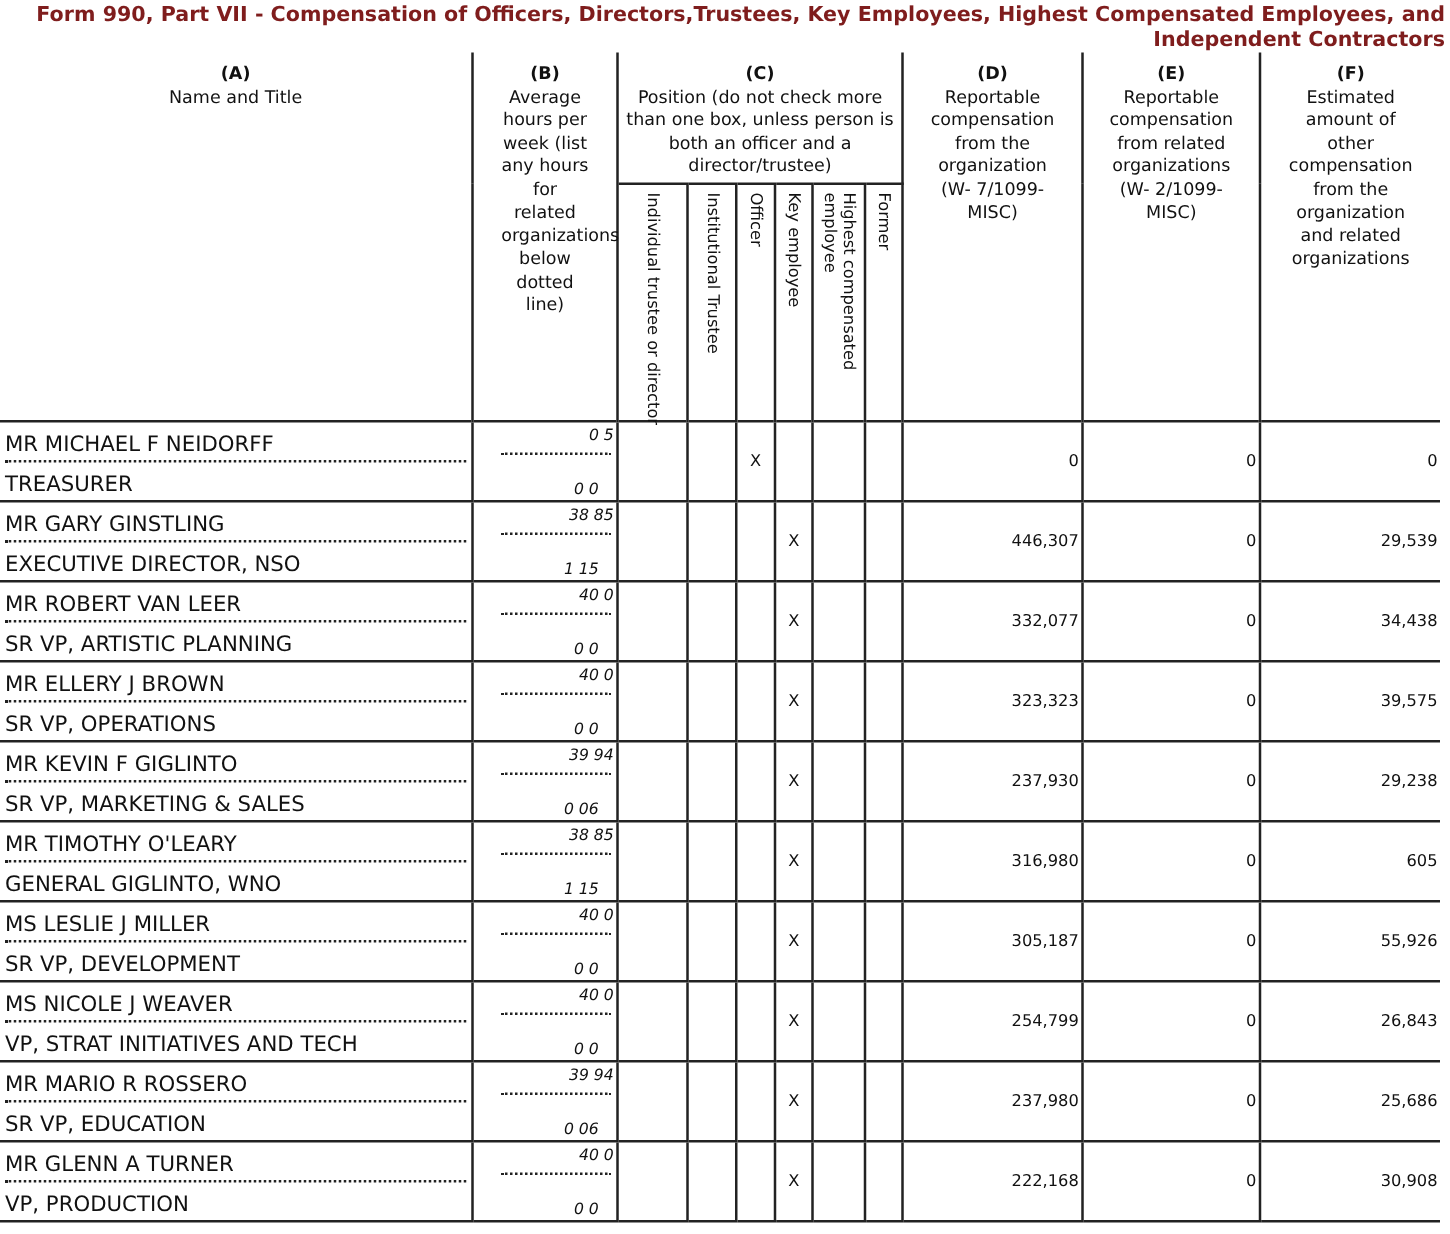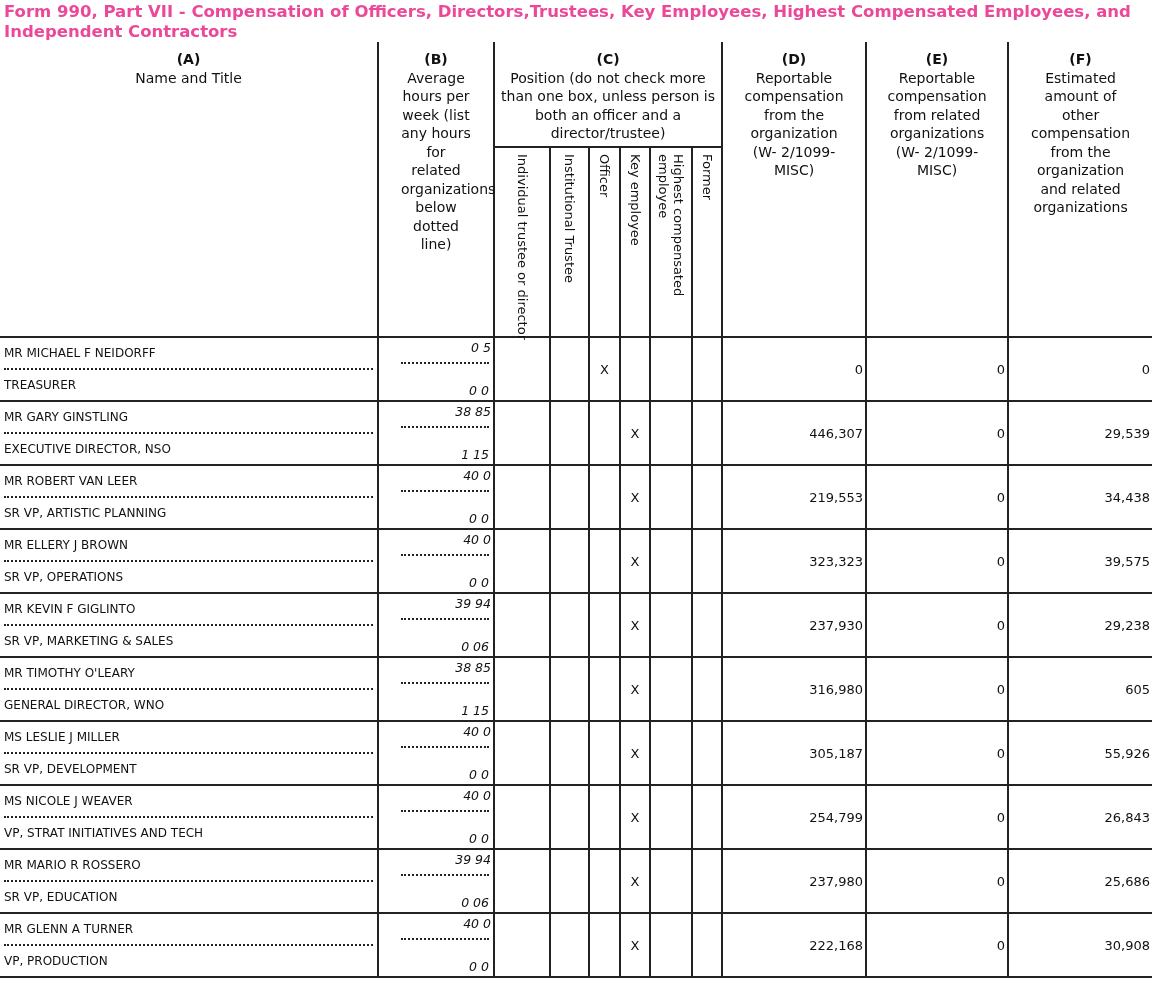--- a/index.html
+++ b/index.html
@@ -1,45 +1,45 @@
 <!DOCTYPE html>
 <html><head>
 <meta charset="utf-8">
 <style>
   html, body { margin: 0; padding: 0; background: #ffffff; }
   body { width: 1160px; height: 987px; overflow: hidden; position: relative;
          font-family: "DejaVu Sans", sans-serif; color: #111; }
   .title { position: absolute; left: 4px; top: 2px; width: 1152px;
-           font-weight: bold; font-size: 16.5px; line-height: 20px; color: #ec4899; }
+           font-weight: bold; font-size: 16.5px; line-height: 20px; color: #7f1d1d; text-align: right; }
   table.form { position: absolute; left: 0; top: 42px; border-collapse: collapse;
                table-layout: fixed; width: 1152px; }
   table.form td, table.form th { padding: 0; vertical-align: top; font-weight: normal; }
   .hdr { font-size: 14px; line-height: 18.5px; text-align: center; }
   .hdr b { font-weight: bold; display: block; font-size: 14px; }
   .bl { border-left: 2px solid #222; }
   .bt { border-top: 2px solid #222; }
   .bb { border-bottom: 2px solid #222; }
   .hA { padding-top: 8px !important; }
   .hB { padding-top: 8px !important; }
   .hC-top { padding-top: 8px !important; height: 96px; }
   .sub { height: 188px; position: relative; }
   .sub .vt { position: absolute; top: 6px; left: 50%;
              writing-mode: vertical-rl; transform: translateX(-50%);
              font-size: 13px; line-height: 15px; white-space: nowrap; text-align: left; }
   tr.row td { height: 62px; border-bottom: 2px solid #222; }
-  .namecell { position: relative; font-size: 12px; }
+  .namecell { position: relative; font-size: 17px; }
   .namecell .nm { position: absolute; left: 4px; top: 8px; }
   .namecell .dots { position: absolute; left: 4px; right: 4px; top: 30px;
                     border-top: 2px dotted #222; }
   .namecell .tl { position: absolute; left: 4px; top: 40px; }
   .hrscell { position: relative; font-size: 12.5px; font-style: italic; }
   .hrscell .h1 { position: absolute; right: 2px; top: 2px; }
   .hrscell .dots { position: absolute; right: 4px; width: 88px; top: 24px;
                    border-top: 2px dotted #222; }
-  .hrscell .h2 { position: absolute; right: 4px; bottom: 2px; }
+  .hrscell .h2 { position: absolute; right: 14px; bottom: 2px; }
   .chk { text-align: center; vertical-align: middle !important; font-size: 13px; }
   .num { text-align: right; vertical-align: middle !important; font-size: 13px;
          padding-right: 2px !important; }
 </style>
 </head>
 <body>
 
 <div class="title">Form 990, Part VII - Compensation of Officers, Directors,Trustees, Key Employees, Highest Compensated Employees, and Independent Contractors</div>
 
 <table class="form">
@@ -65,21 +65,21 @@
       <th class="hdr hB bl" rowspan="2">
         <b>(B)</b>
         <span style="display:block;padding:0 22px">Average hours per week (list any hours for related organizations below dotted line)</span>
       </th>
       <th class="hdr hC-top bl" colspan="6">
         <b>(C)</b>
         <span style="display:block;padding:0 6px">Position (do not check more than one box, unless person is both an officer and a director/trustee)</span>
       </th>
       <th class="hdr hA bl" rowspan="2">
         <b>(D)</b>
-        <span style="display:block;padding:0 18px">Reportable compensation from the organization (W- 2/1099-MISC)</span>
+        <span style="display:block;padding:0 18px">Reportable compensation from the organization (W- 7/1099-MISC)</span>
       </th>
       <th class="hdr hA bl" rowspan="2">
         <b>(E)</b>
         <span style="display:block;padding:0 16px">Reportable compensation from related organizations (W- 2/1099-MISC)</span>
       </th>
       <th class="hdr hA bl" rowspan="2">
         <b>(F)</b>
         <span style="display:block;padding:0 20px">Estimated amount of other compensation from the organization and related organizations</span>
       </th>
     </tr>
@@ -159,21 +159,21 @@
       <span class="h1">40 0</span>
       <span class="dots"></span>
       <span class="h2">0 0</span>
     </td>
     <td class="chk bl"></td>
     <td class="chk bl"></td>
     <td class="chk bl"></td>
     <td class="chk bl"><span>X</span></td>
     <td class="chk bl"></td>
     <td class="chk bl"></td>
-    <td class="num bl">219,553</td>
+    <td class="num bl">332,077</td>
     <td class="num bl">0</td>
     <td class="num bl">34,438</td>
   </tr>
 
   <tr class="row">
     <td class="namecell">
       <span class="nm">MR ELLERY J BROWN</span>
       <span class="dots"></span>
       <span class="tl">SR VP, OPERATIONS</span>
     </td>
@@ -212,21 +212,21 @@
     <td class="chk bl"></td>
     <td class="num bl">237,930</td>
     <td class="num bl">0</td>
     <td class="num bl">29,238</td>
   </tr>
 
   <tr class="row">
     <td class="namecell">
       <span class="nm">MR TIMOTHY O'LEARY</span>
       <span class="dots"></span>
-      <span class="tl">GENERAL DIRECTOR, WNO</span>
+      <span class="tl">GENERAL GIGLINTO, WNO</span>
     </td>
     <td class="hrscell bl">
       <span class="h1">38 85</span>
       <span class="dots"></span>
       <span class="h2">1 15</span>
     </td>
     <td class="chk bl"></td>
     <td class="chk bl"></td>
     <td class="chk bl"></td>
     <td class="chk bl"><span>X</span></td>

